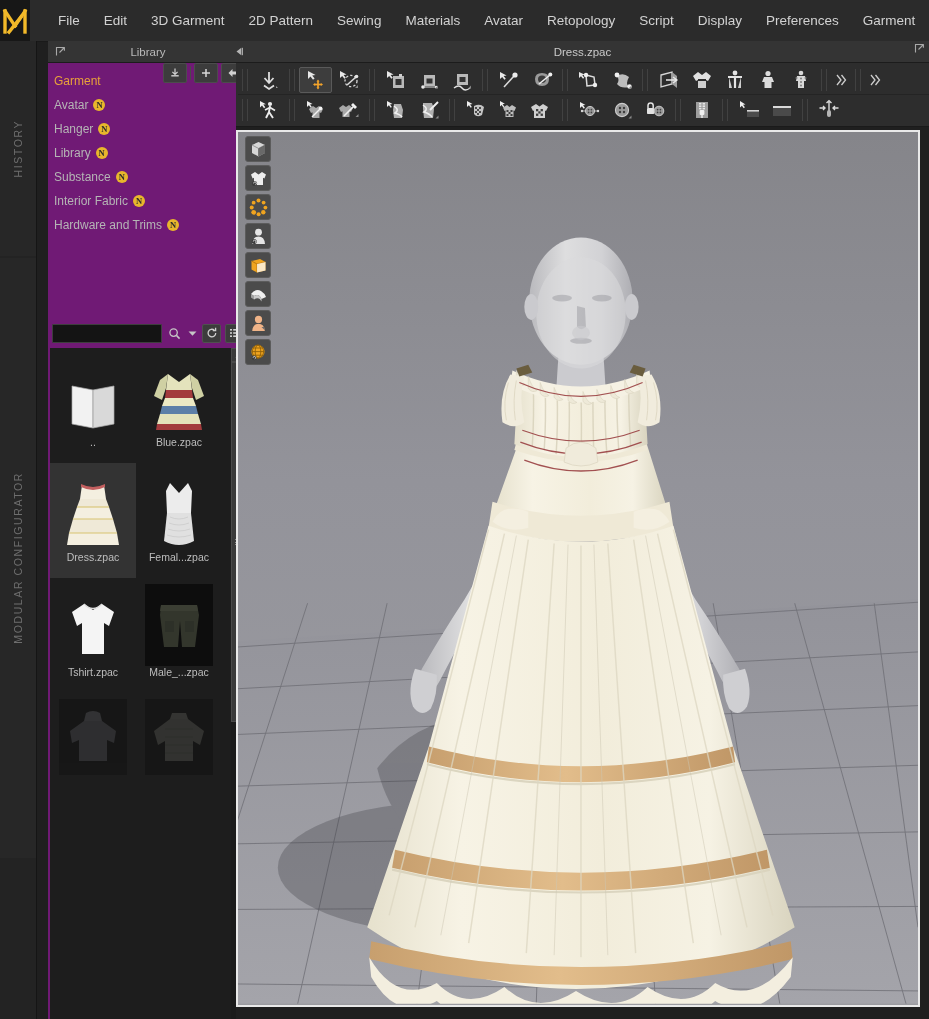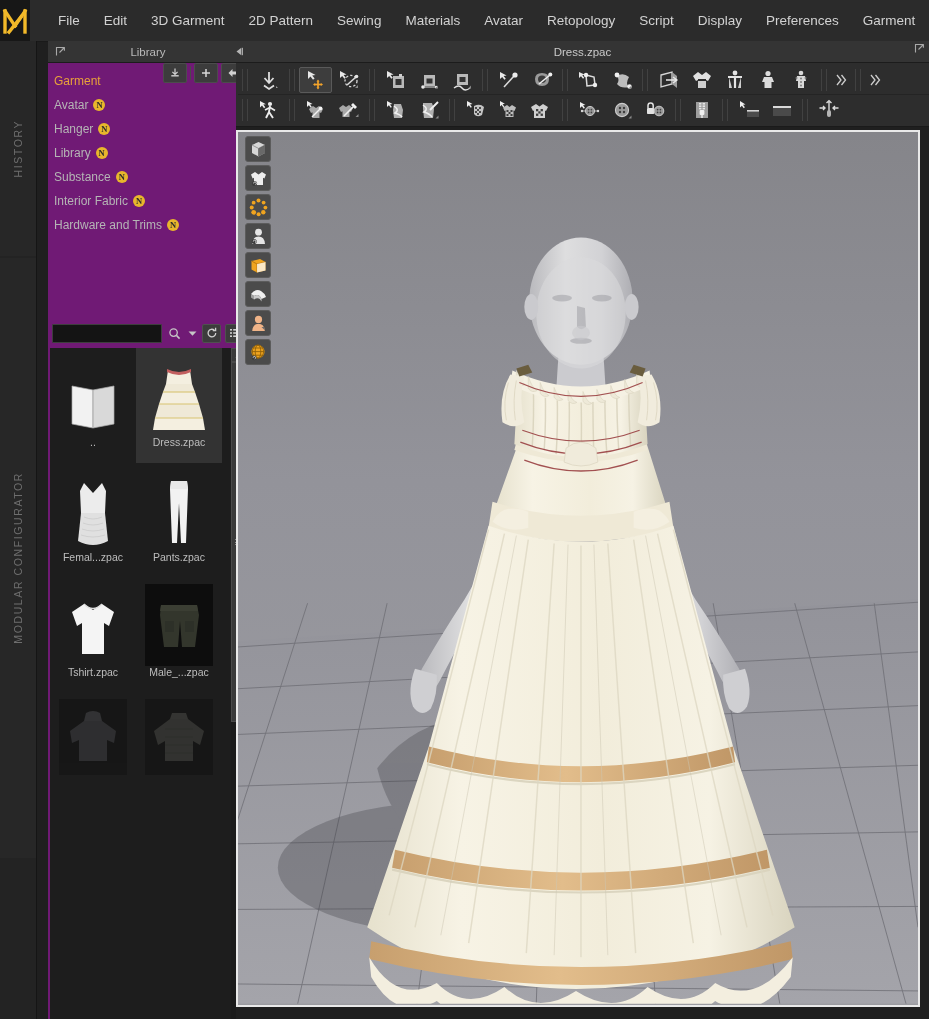--- a/index.html
+++ b/index.html
@@ -268,20 +268,37 @@
           <div class="thumb">
             <svg width="62" height="62" viewBox="0 0 62 62">
               <path d="M10 12 L31 16 L31 54 L10 50 Z" fill="#f2f2f2" stroke="#aaa" stroke-width="0.7"></path>
               <path d="M52 12 L31 16 L31 54 L52 50 Z" fill="#d9d9d9" stroke="#aaa" stroke-width="0.7"></path>
               <path d="M31 16 L31 54" stroke="#b5b5b5" stroke-width="0.8"></path>
             </svg>
           </div>
           <div class="cell-label">..</div>
         </div>
 
+        <div class="cell">
+          <div class="thumb">
+            <svg width="62" height="76" viewBox="0 0 62 76">
+              <g>
+                <path d="M20 14 L12 20 L6 36 L14 40 L18 28 Z" fill="#cfd0a3"></path>
+                <path d="M42 14 L50 20 L56 36 L48 40 L44 28 Z" fill="#cfd0a3"></path>
+                <path d="M20 14 L31 22 L42 14 L44 30 L18 30 Z" fill="#e4e3bc"></path>
+                <path d="M18 30 L44 30 L45 38 L17 38 Z" fill="#a33b3d"></path>
+                <path d="M17 38 L45 38 L48 46 L14 46 Z" fill="#ece9c4"></path>
+                <path d="M14 46 L48 46 L50 54 L12 54 Z" fill="#5d7fa8"></path>
+                <path d="M12 54 L50 54 L53 64 L9 64 Z" fill="#e4e2bb"></path>
+                <path d="M9 64 L53 64 L54 70 L8 70 Z" fill="#a33b3d"></path>
+              </g>
+            </svg>
+          </div>
+          <div class="cell-label">Blue.zpac</div>
+        </div>
 
         <div class="cell sel">
           <div class="thumb">
             <svg width="62" height="78" viewBox="0 0 62 78">
               <path d="M20 12 Q31 18 42 12 L44 26 L18 26 Z" fill="#f4efe0"></path>
               <path d="M19 11 Q31 17 43 11 L43 14 Q31 20 19 14 Z" fill="#c25f5f"></path>
               <path d="M18 26 L44 26 L47 34 L15 34 Z" fill="#efe9d7"></path>
               <path d="M15 34 L47 34 L51 46 L11 46 Z" fill="#f4efe0"></path>
               <path d="M11 46 L51 46 L55 60 L7 60 Z" fill="#efe9d7"></path>
               <path d="M7 60 L55 60 L57 72 L5 72 Z" fill="#f4efe0"></path>
@@ -305,29 +322,20 @@
                   <path d="M19 62 Q31 66 43 62"></path>
               </g>
             </svg>
           </div>
           <div class="cell-label">Femal...zpac</div>
         </div>
 
 
 
 
-        <div class="cell">
-          <div class="thumb">
-            <svg width="62" height="78" viewBox="0 0 62 78">
-              <path d="M23 8 L39 8 L40 16 L38 70 L33 70 L31 30 L29 70 L24 70 L22 16 Z" fill="#f2f2f2"></path>
-              <path d="M23 8 L39 8 L40 16 L22 16 Z" fill="#e8e8e8"></path>
-            </svg>
-          </div>
-          <div class="cell-label">Pants.zpac</div>
-        </div>
 
         <div class="cell">
           <div class="thumb">
             <svg width="62" height="78" viewBox="0 0 62 78">
               <path d="M22 16 L31 22 L40 16 L52 24 L47 38 L42 35 L42 66 L20 66 L20 35 L15 38 L10 24 Z" fill="#f4f4f4"></path>
               <path d="M22 16 Q31 25 40 16" fill="none" stroke="#dedede" stroke-width="1.3"></path>
             </svg>
           </div>
           <div class="cell-label">Tshirt.zpac</div>
         </div>

